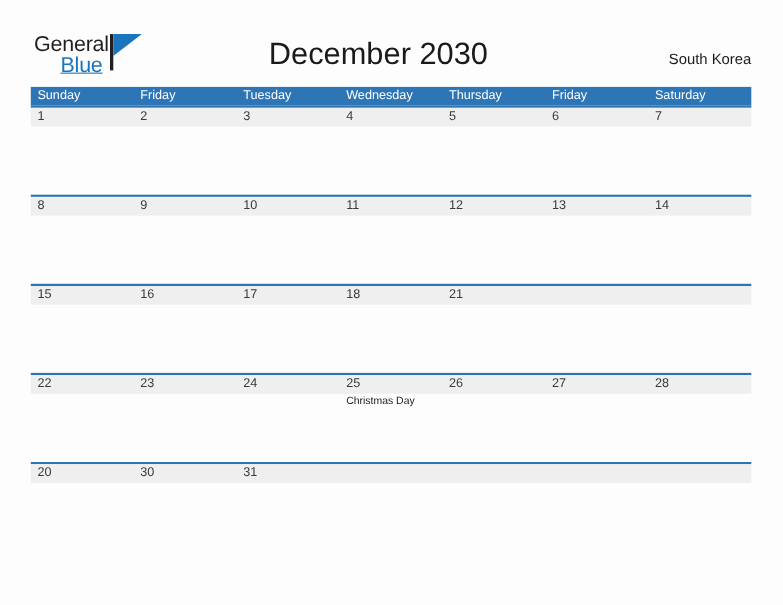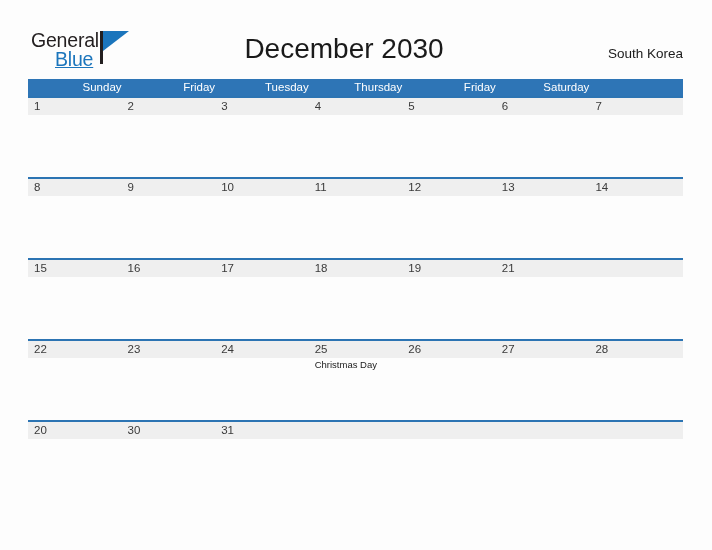--- a/index.html
+++ b/index.html
@@ -103,21 +103,20 @@
     left: 28px;
     top: 79px;
     width: 655px;
   }
 
   .dow-row {
     display: flex;
     width: 655px;
     height: 17px;
     background: #2e75b6;
-    text-align: right;
   }
   .dow-cell {
     width: 93.571px;
     height: 17px;
     line-height: 17px;
     color: #ffffff;
     font-size: 11.5px;
     font-family: "Liberation Sans", sans-serif;
     padding-left: 6px;
     box-sizing: border-box;
@@ -194,20 +193,21 @@
     <div class="cal-country">South Korea</div>
 
   </div>
 
   <div class="grid">
 
     <div class="dow-row">
       <div class="dow-cell">Sunday</div>
       <div class="dow-cell">Friday</div>
       <div class="dow-cell">Tuesday</div>
+      <div class="dow-cell">Wednesday</div>
       <div class="dow-cell">Thursday</div>
       <div class="dow-cell">Friday</div>
       <div class="dow-cell">Saturday</div>
     </div>
 
     <div id="weeks-container">
         <div class="week" style="height: 81px;">
           <div class="week-rule"></div>
           <div class="week-body">
             <div class="day-band"></div>
@@ -289,24 +289,20 @@
             </div>
             <div class="day-cell">
               <div class="day-num">17</div>
               <div class="day-events"></div>
             </div>
             <div class="day-cell">
               <div class="day-num">18</div>
               <div class="day-events"></div>
             </div>
             <div class="day-cell">
-              <div class="day-num">19</div>
-              <div class="day-events"></div>
-            </div>
-            <div class="day-cell">
               <div class="day-num">21</div>
               <div class="day-events"></div>
             </div>
           </div>
         </div>
         <div class="week" style="height: 81px;">
           <div class="week-rule"></div>
           <div class="week-body">
             <div class="day-band"></div>
             <div class="day-cell">

